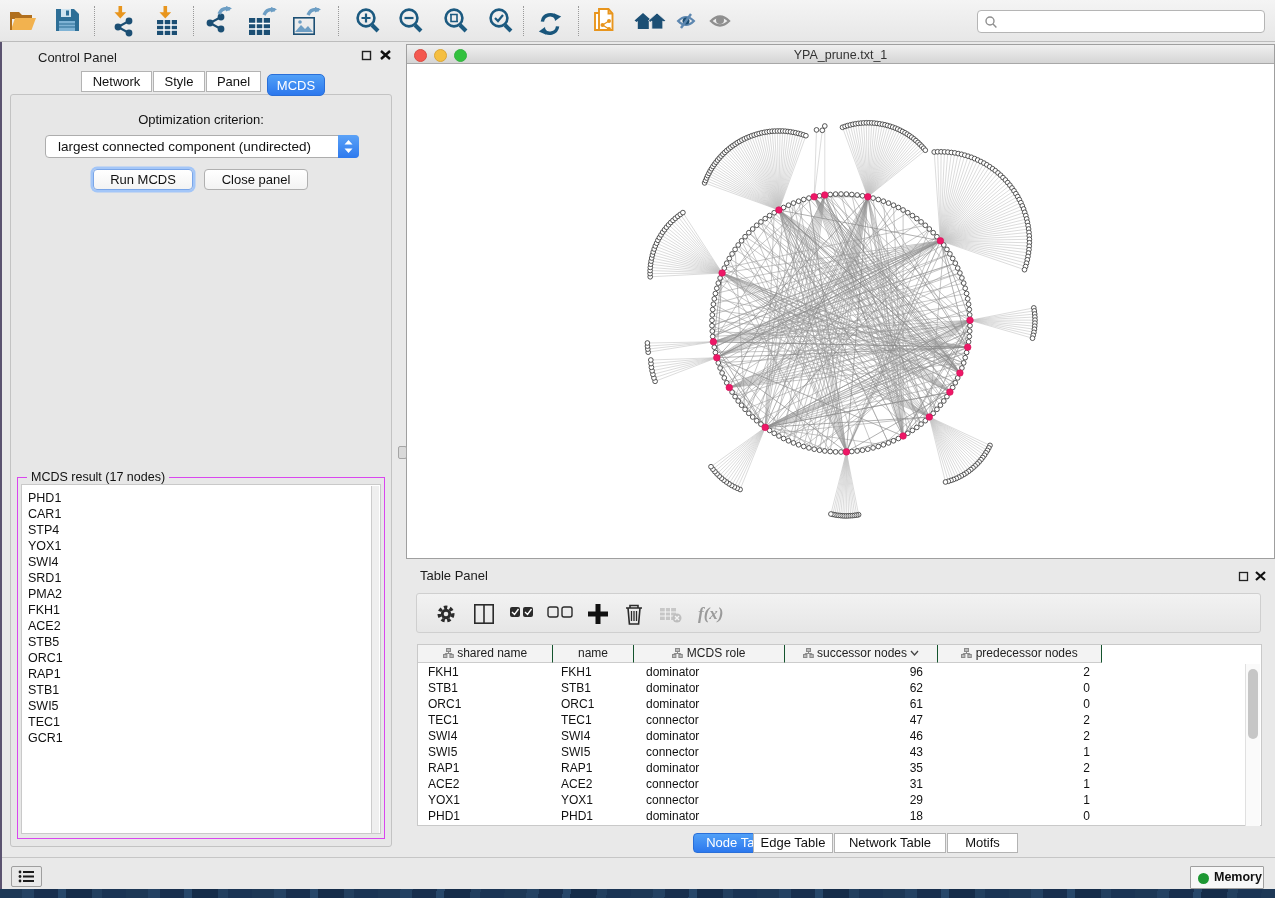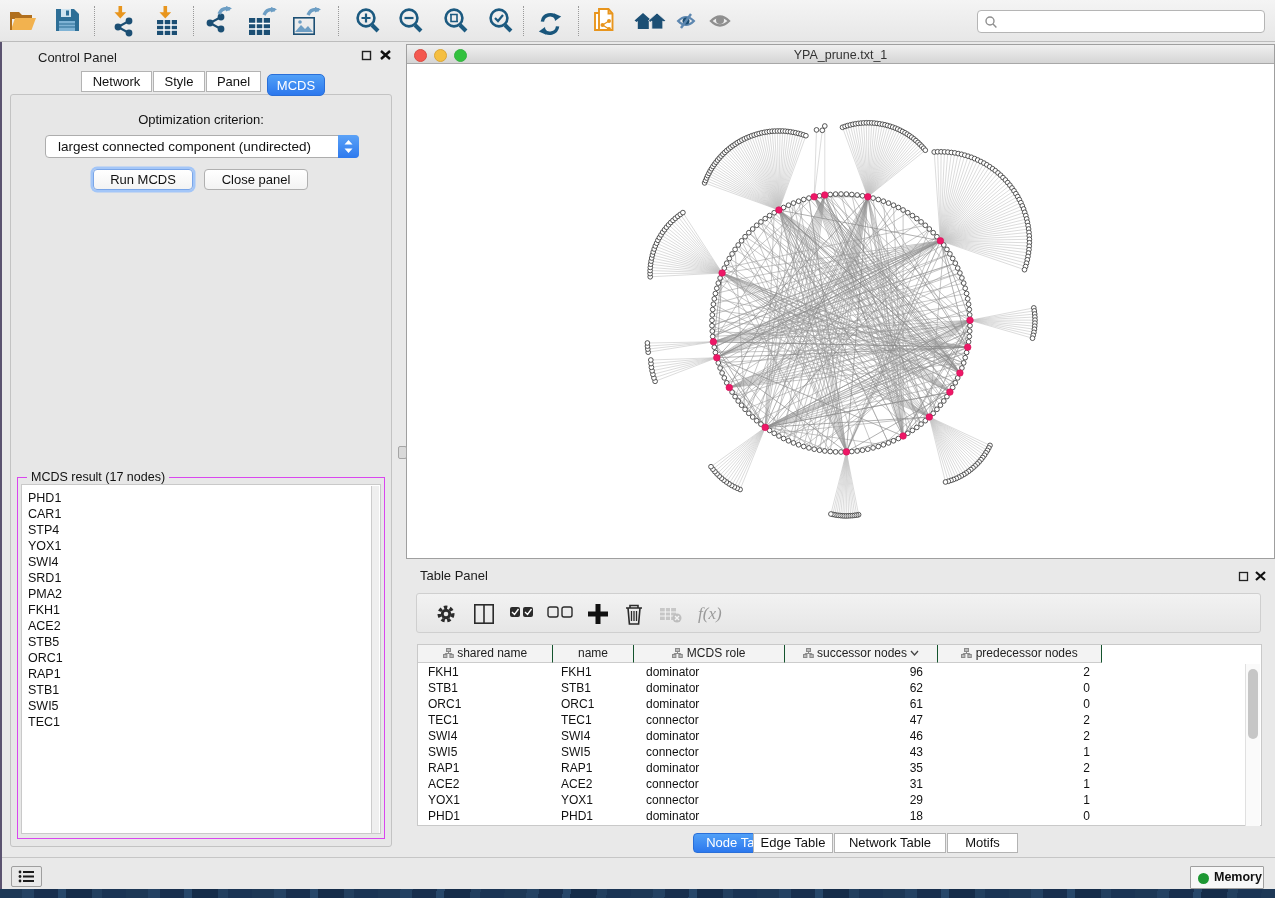--- a/index.html
+++ b/index.html
@@ -38,21 +38,21 @@
 
 #nw { left:406px; top:44px; width:869px; height:515px; background:#fff; border:1px solid #9f9f9f; border-top:none; }
 #nw-title { position:absolute; left:0; top:0; width:100%; height:20px; background:linear-gradient(#f0f0f0,#d5d5d5); border-bottom:1px solid #a8a8a8; border-top:1px solid #9f9f9f; }
 #nw-title .t { position:absolute; width:100%; text-align:center; top:3px; font-size:12.5px; color:#333; }
 .tl { position:absolute; top:3.5px; width:13px; height:13px; border-radius:50%; }
 #nw-canvas { position:absolute; left:0; top:21px; width:867px; height:492px; background:#fff; }
 
 
 #tp { left:402px; top:565px; width:873px; height:292px; background:#e9e9e9; }
 #tp-title { position:absolute; left:18px; top:3px; font-size:13px; color:#1c1c1c; }
-#tp-toolbar { position:absolute; left:14px; top:28px; width:845px; height:40px; background:linear-gradient(#f2f2f2,#e6e6e6); border:1px solid #cfcfcf; border-radius:3px; }
+#tp-toolbar { position:absolute; left:14px; top:28px; width:845px; height:40px; background:linear-gradient(#f2f2f2,#e6e6e6); border:1px solid #cfcfcf; border-radius:3px;font-weight:bold; }
 #ttable { position:absolute; left:15px; top:79px; width:845px; height:182px; background:#fff; border:1px solid #c9c9c9; }
 .thead { position:absolute; left:0; top:0; height:18px; background:#f3f3f3; border-right:1px solid #14532d; border-bottom:1px solid #cccccc; font-size:12px; color:#222; text-align:center; line-height:17px; }
 .trow { position:relative; height:16px; font-size:12px; color:#111; line-height:16px; }
 .trow span { position:absolute; }
 .c1 { left:10px; } .c2 { left:143px; } .c3 { left:228px; }
 .c4 { left:368px; width:137px; text-align:right; } .c5 { left:520px; width:152px; text-align:right; }
 #tscroll { position:absolute; right:1px; top:19px; width:15px; height:162px; background:#fafafa; border-left:1px solid #e0e0e0; }
 #tthumb { position:absolute; left:2px; top:5px; width:10px; height:70px; background:#c6c6c6; border-radius:5px; }
 .btab { position:absolute; top:268px; height:20px; background:#fff; border:1px solid #b3b3b3; font-size:13px; color:#111; text-align:center; line-height:18px; }
 .btab.sel { background:linear-gradient(#51a0f7,#2c78ee); color:#fff; border-color:#2a6fd8; border-radius:4px;margin-left:33px; }
@@ -229,20 +229,21 @@
         <div>SRD1</div>
         <div>PMA2</div>
         <div>FKH1</div>
         <div>ACE2</div>
         <div>STB5</div>
         <div>ORC1</div>
         <div>RAP1</div>
         <div>STB1</div>
         <div>SWI5</div>
         <div>TEC1</div>
+        <div>GCR1</div>
         <div id="fs-scroll"></div>
       </div>
   </div>
 </div>
 
 <div id="nw" class="abs">
   <div id="nw-title">
     <span class="tl" style="left:7px;background:#f4584f;border:0.5px solid #d94b42"></span>
     <span class="tl" style="left:27px;background:#f5bf41;border:0.5px solid #dba636"></span>
     <span class="tl" style="left:47px;background:#32c13e;border:0.5px solid #35b243"></span>

